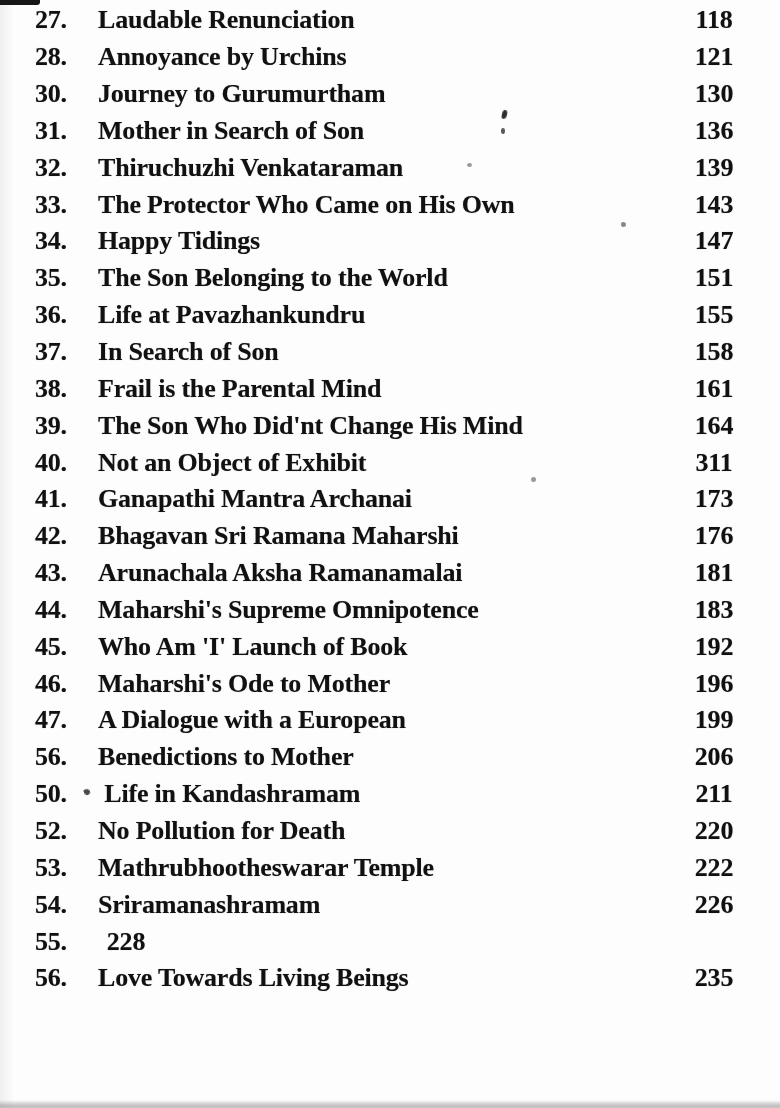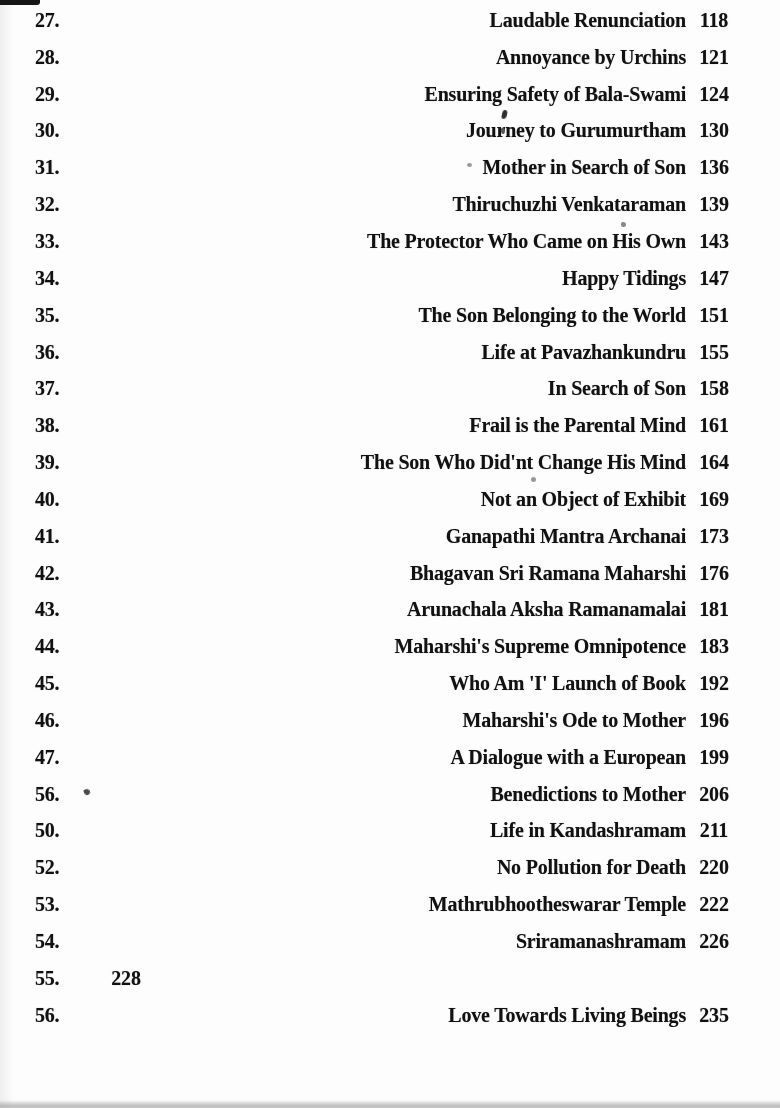--- a/index.html
+++ b/index.html
@@ -29,34 +29,33 @@
   .toc-list {
     position: absolute;
     top: 2px;
     left: 0;
     width: 100%;
   }
   .toc-row {
     display: flex;
     align-items: center;
     height: 36.85px;
-    font-size: 20px;
+    font-size: 26px;
     letter-spacing: -0.2px;
     text-shadow: 0 0 1px rgba(0,0,0,0.35);
   }
   .chapter-num {
     flex: 0 0 63px;
     margin-left: 35px;
     white-space: pre;
   }
   .chapter-title {
     flex: 1 1 auto;
     white-space: pre;
     overflow: hidden;
-    text-align: right;
   }
   .page-num {
     flex: 0 0 auto;
     min-width: 56px;
     text-align: center;
     margin-right: 38px;
   }
   
   .artifact {
     position: absolute;
@@ -132,25 +131,20 @@
         <span class="chapter-title">Laudable Renunciation</span>
         <span class="page-num">118</span>
       </div>
 
       <div class="toc-row">
         <span class="chapter-num">28.</span>
         <span class="chapter-title">Annoyance by Urchins</span>
         <span class="page-num">121</span>
       </div>
 
-      <div class="toc-row">
-        <span class="chapter-num">29.</span>
-        <span class="chapter-title">Ensuring Safety of Bala-Swami</span>
-        <span class="page-num">124</span>
-      </div>
 
       <div class="toc-row">
         <span class="chapter-num">30.</span>
         <span class="chapter-title">Journey to Gurumurtham</span>
         <span class="page-num">130</span>
       </div>
 
       <div class="toc-row">
         <span class="chapter-num">31.</span>
         <span class="chapter-title">Mother in Search of Son</span>
@@ -201,21 +195,21 @@
 
       <div class="toc-row">
         <span class="chapter-num">39.</span>
         <span class="chapter-title">The Son Who Did'nt Change His Mind</span>
         <span class="page-num">164</span>
       </div>
 
       <div class="toc-row">
         <span class="chapter-num">40.</span>
         <span class="chapter-title">Not an Object of Exhibit</span>
-        <span class="page-num">169</span>
+        <span class="page-num">311</span>
       </div>
 
       <div class="toc-row">
         <span class="chapter-num">41.</span>
         <span class="chapter-title">Ganapathi Mantra Archanai</span>
         <span class="page-num">173</span>
       </div>
 
       <div class="toc-row">
         <span class="chapter-num">42.</span>

